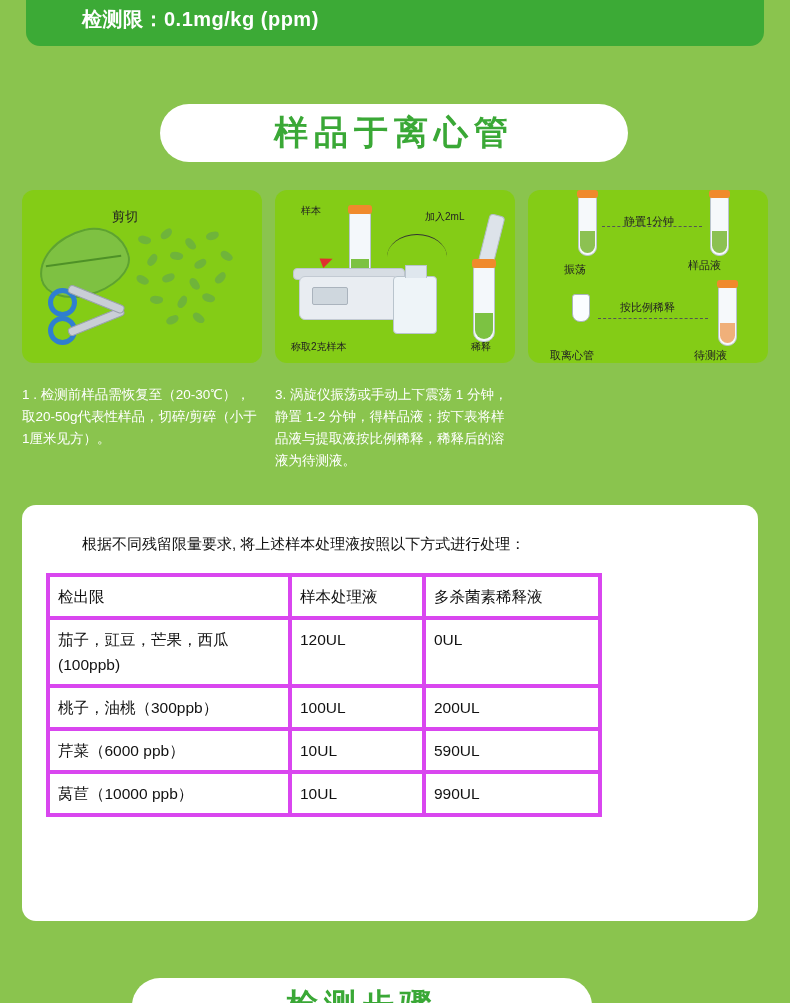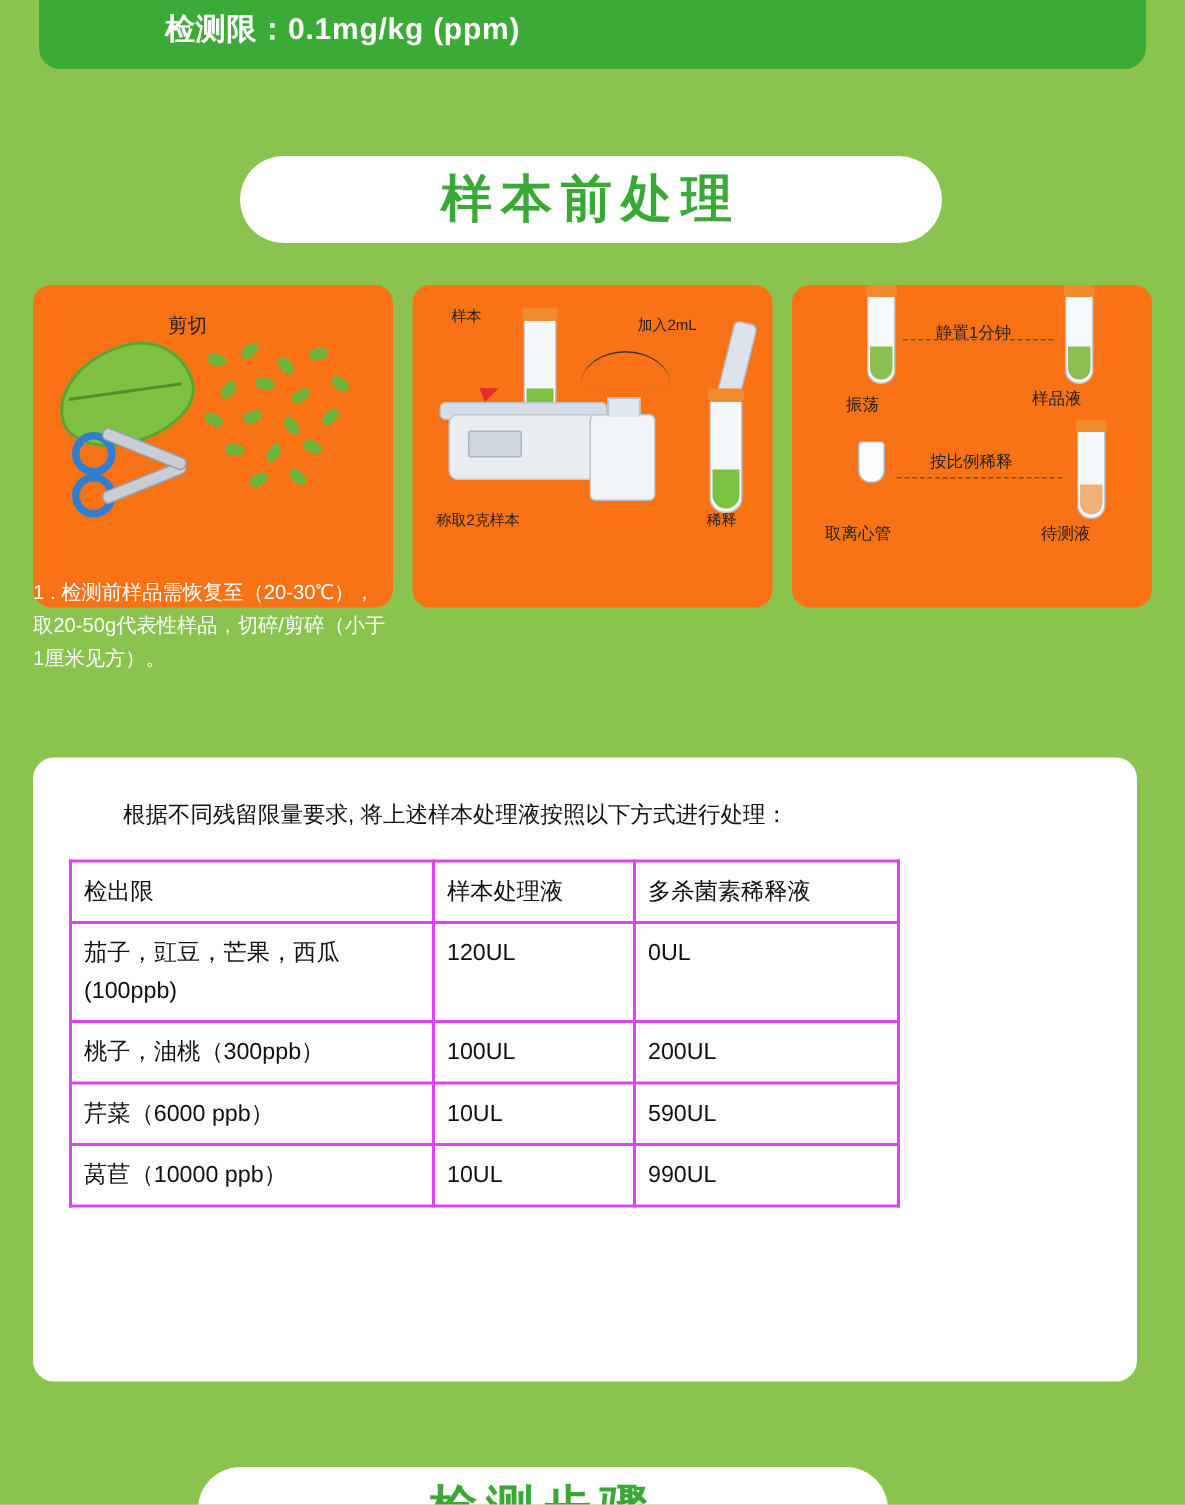--- a/index.html
+++ b/index.html
@@ -34,21 +34,20 @@
     box-sizing: border-box;
     display: flex;
     align-items: center;
   }
   .limit-text {
     color: #ffffff;
     font-size: 20px;
     font-weight: bold;
     padding-left: 56px;
     letter-spacing: 0.5px;
-    margin-left: 28px;
   }
 
   
   .title-pill {
     position: absolute;
     left: 160px;
     top: 104px;
     width: 468px;
     height: 58px;
     background: #ffffff;
@@ -68,22 +67,22 @@
   .cards {
     position: absolute;
     left: 22px;
     top: 190px;
     width: 746px;
     display: flex;
     gap: 13px;
   }
   .card {
     width: 240px;
-    height: 215px;
-    background: #f97316;
+    height: 173px;
+    background: #84cc16;
     border-radius: 12px;
     position: relative;
     overflow: hidden;
   }
 
   
   .c1-label {
     position: absolute;
     left: 90px;
     top: 18px;
@@ -366,21 +365,21 @@
     text-indent: 36px;
     margin: 4px 0 14px 0;
   }
   table.limits {
     border-collapse: collapse;
     width: 552px;
     margin-left: 0;
     table-layout: fixed;
   }
   table.limits td, table.limits th {
-    border: 2px solid #d946ef;
+    border: 4px solid #d946ef;
     font-size: 15.5px;
     color: #111;
     padding: 7px 8px;
     vertical-align: top;
     text-align: left;
     font-weight: normal;
     line-height: 25px;
   }
   table.limits col.c1 { width: 242px; }
   table.limits col.c2 { width: 134px; }
@@ -409,21 +408,21 @@
 </head>
 <body>
 
 <div class="page">
 
   <div class="limit-banner">
     <div class="limit-text">检测限：0.1mg/kg (ppm)</div>
   </div>
 
   <div class="title-pill">
-    <div class="title-pill-text">样本前处理</div>
+    <div class="title-pill-text">样品于离心管</div>
   </div>
 
   <div class="cards">
 
     <div class="card">
       <div class="c1-label">剪切</div>
       <div class="leaf"></div>
       <div class="scissors">
         <div class="ring r1"></div>
         <div class="ring r2"></div>
@@ -501,20 +500,21 @@
       <div class="minitube" style="left:190px;top:96px;">
         <div class="cap"></div>
         <div class="fill-orange"></div>
       </div>
       <div class="dash-arrow" style="left:70px;top:128px;width:110px;"></div>
     </div>
   </div>
 
   <div class="captions">
     <div class="caption">1 . 检测前样品需恢复至（20-30℃），取20-50g代表性样品，切碎/剪碎（小于1厘米见方）。</div>
+    <div class="caption">3. 涡旋仪振荡或手动上下震荡 1 分钟，静置 1-2 分钟，得样品液；按下表将样品液与提取液按比例稀释，稀释后的溶液为待测液。</div>
   </div>
 
   <div class="panel">
     <div class="panel-intro">根据不同残留限量要求, 将上述样本处理液按照以下方式进行处理：</div>
     <table class="limits">
       <colgroup>
           <col class="c1">
           <col class="c2">
           <col class="c3">
         </colgroup>

